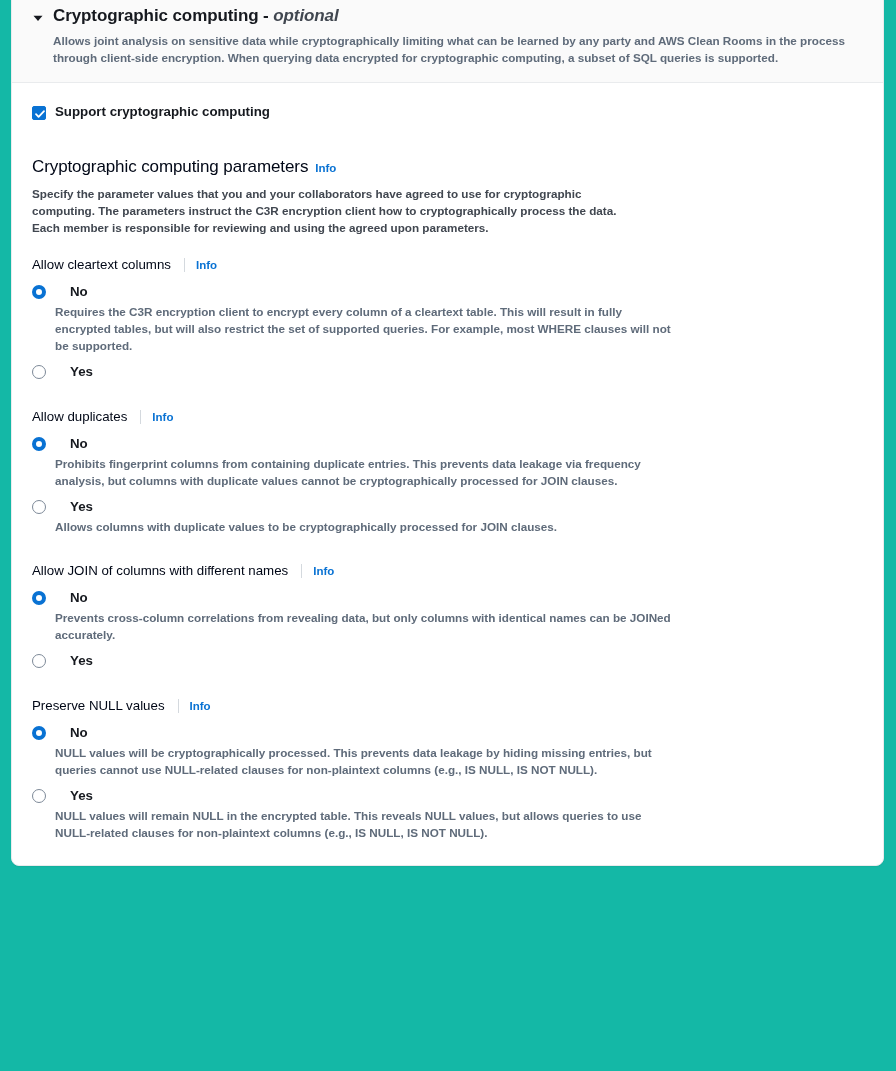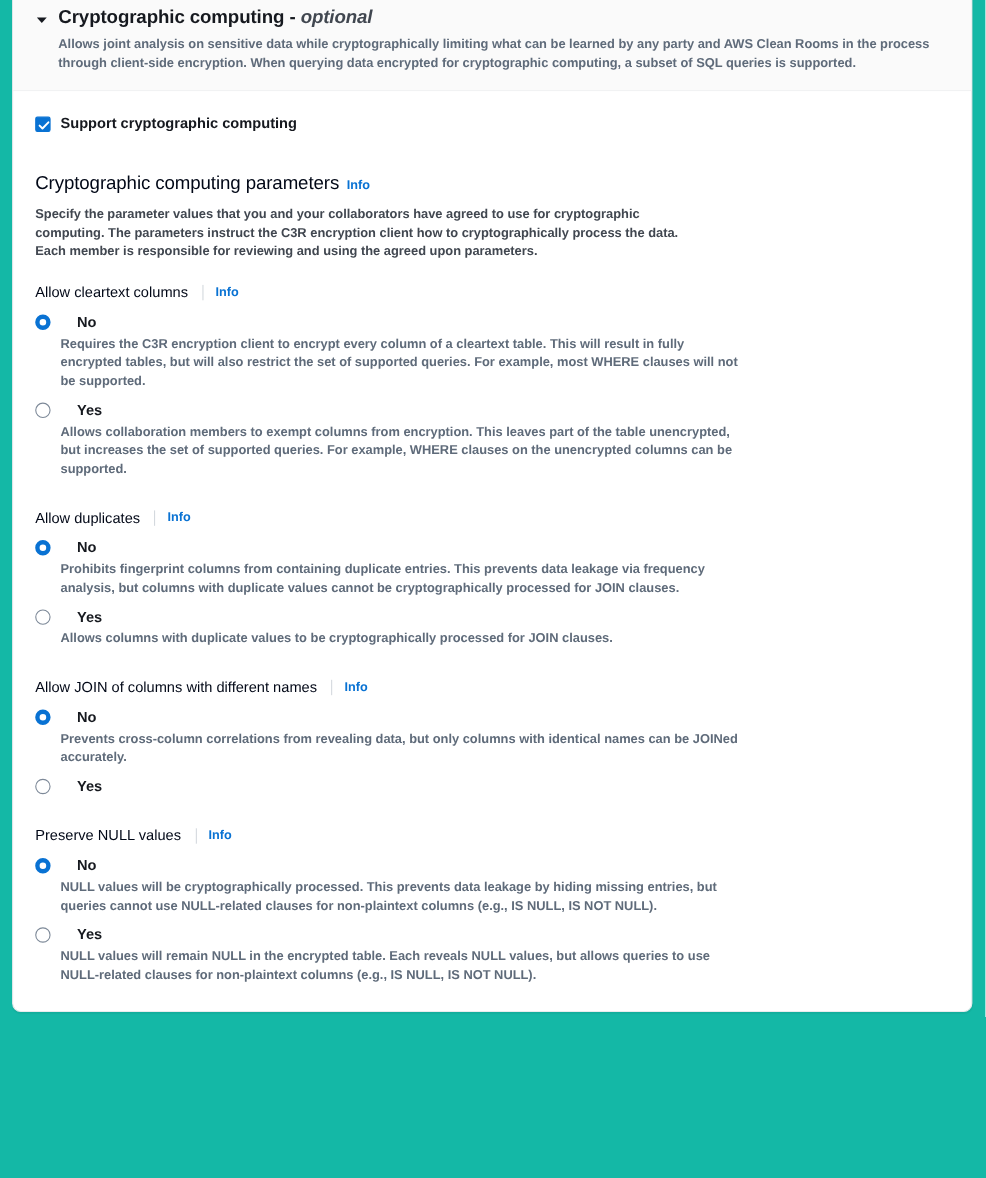--- a/index.html
+++ b/index.html
@@ -248,21 +248,20 @@
         <div class="radio-row">
           <span class="radio selected"></span>
           <span class="radio-label">No</span>
         </div>
         <p class="radio-desc">Requires the C3R encryption client to encrypt every column of a cleartext table. This will result in fully encrypted tables, but will also restrict the set of supported queries. For example, most WHERE clauses will not be supported.</p>
 
         <div class="radio-row">
           <span class="radio"></span>
           <span class="radio-label">Yes</span>
         </div>
-        <p class="radio-desc">Allows collaboration members to exempt columns from encryption. This leaves part of the table unencrypted, but increases the set of supported queries. For example, WHERE clauses on the unencrypted columns can be supported.</p>
       </div>
 
       <div class="field spaced">
         <div class="field-label">
           <span class="lbl">Allow duplicates</span>
           <span class="divider"></span>
           <a class="info-link">Info</a>
         </div>
 
         <div class="radio-row">
@@ -307,18 +306,18 @@
         <div class="radio-row">
           <span class="radio selected"></span>
           <span class="radio-label">No</span>
         </div>
         <p class="radio-desc">NULL values will be cryptographically processed. This prevents data leakage by hiding missing entries, but queries cannot use NULL-related clauses for non-plaintext columns (e.g., IS NULL, IS NOT NULL).</p>
 
         <div class="radio-row">
           <span class="radio"></span>
           <span class="radio-label">Yes</span>
         </div>
-        <p class="radio-desc">NULL values will remain NULL in the encrypted table. Each reveals NULL values, but allows queries to use NULL-related clauses for non-plaintext columns (e.g., IS NULL, IS NOT NULL).</p>
+        <p class="radio-desc">NULL values will remain NULL in the encrypted table. This reveals NULL values, but allows queries to use NULL-related clauses for non-plaintext columns (e.g., IS NULL, IS NOT NULL).</p>
       </div>
 
     </div>
   </div>
 </div>
 
 </body></html>

